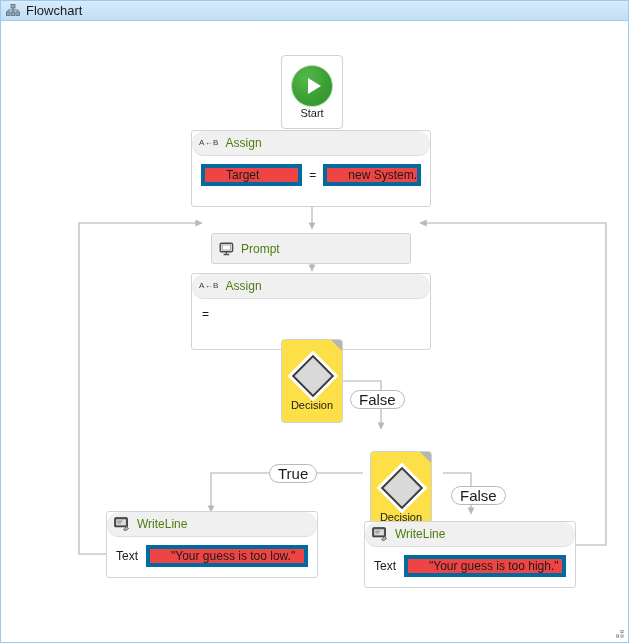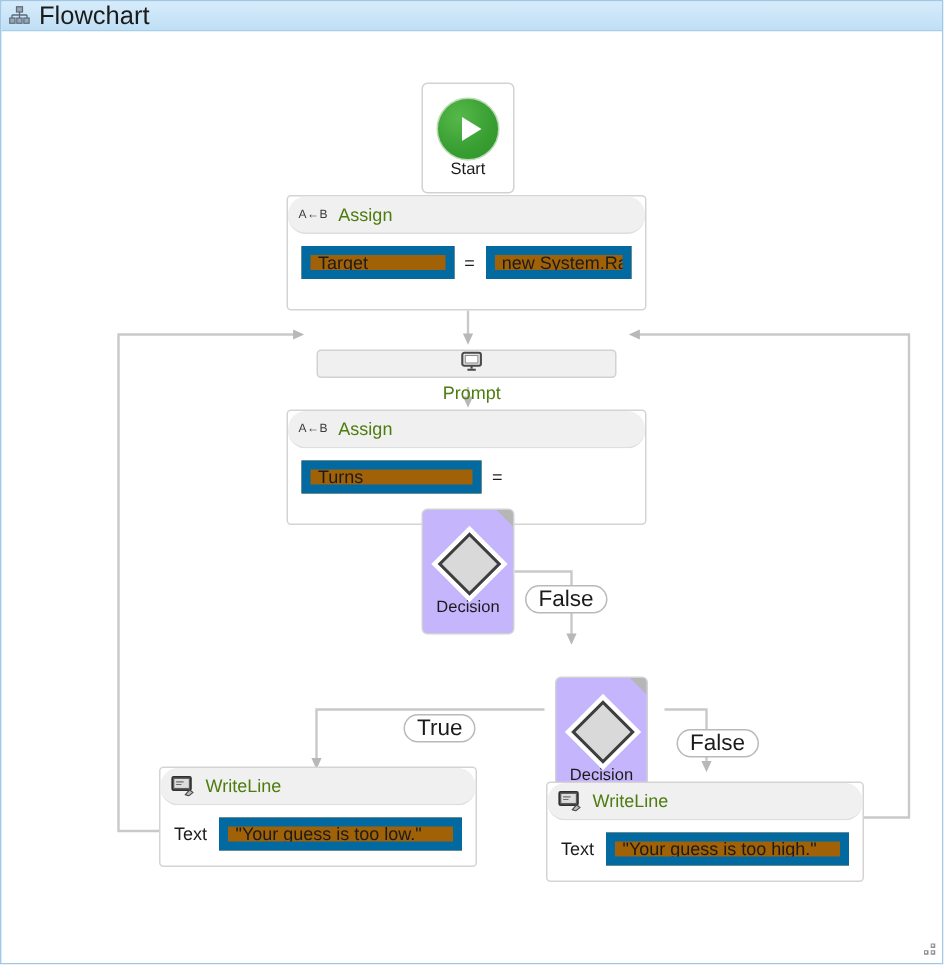--- a/index.html
+++ b/index.html
@@ -31,21 +31,21 @@
     height: 20px;
     box-sizing: border-box;
     background: linear-gradient(to bottom, #d7ecfb 0%, #cbe5f8 50%, #bfdff6 100%);
     border-bottom: 1px solid #a8cfea;
     display: flex;
     align-items: center;
     padding-left: 5px;
     gap: 6px;
   }
   #title-bar .title-text {
-    font-size: 17px;
+    font-size: 13px;
     color: #1b1b1b;
     line-height: 1;
   }
 
   
   #canvas {
     position: absolute;
     left: 0; top: 20px;
     width: 627px;
     height: 621px;
@@ -131,27 +131,27 @@
   }
   .activity-body {
     display: flex;
     align-items: center;
     padding: 8px 9px;
     gap: 6px;
   }
   .field {
     box-sizing: border-box;
     height: 22px;
-    background: #a16207;
-    border: 6px solid #0369a1;
+    background: #ef4444;
+    border: 4px solid #0369a1;
     font-size: 12px;
     color: #1b1b1b;
     display: flex;
     align-items: center;
-    padding: 0 5px;
+    padding: 0 21px;
     white-space: nowrap;
     overflow: hidden;
   }
   .eq {
     font-size: 12px;
     color: #1b1b1b;
     padding: 0 1px;
   }
   .field-label {
     font-size: 12px;
@@ -167,39 +167,38 @@
     font-family: "Liberation Sans", sans-serif;
     line-height: 1;
     white-space: nowrap;
   }
 
   
   #node-prompt {
     position: absolute;
     left: 210px; top: 212px;
     width: 200px;
-    height: 19px;
+    height: 31px;
     box-sizing: border-box;
     background: #f0f0f0;
     border: 1px solid #d2d2d2;
     border-radius: 3px;
     display: flex;
     align-items: center;
     gap: 7px;
     padding-left: 7px;
-    flex-direction: column;
   }
 
   
   .decision {
     position: absolute;
     width: 62px;
     height: 84px;
     box-sizing: border-box;
-    background: #c4b5fd;
+    background: #fde047;
     border: 1px solid #d2d2d2;
     border-radius: 4px;
     display: flex;
     flex-direction: column;
     align-items: center;
     justify-content: center;
     gap: 3px;
     overflow: hidden;
   }
   .decision .corner {
@@ -328,21 +327,20 @@
       </span>
       <span class="activity-title">Prompt</span>
     </div>
 
     <div class="activity" id="assign-2" style="left:190px; top:252px; width:240px; height:77px;">
       <div class="activity-header">
         <span class="assign-icon">A←B</span>
         <span class="activity-title">Assign</span>
       </div>
       <div class="activity-body">
-        <span class="field" style="width:120px;">Turns</span>
         <span class="eq">=</span>
       </div>
     </div>
 
     <div class="decision" id="decision-1" style="left:280px; top:318px;">
       <span class="corner"></span>
       <span class="diamond-wrap">
         <span class="diamond"></span>
       </span>
       <span class="node-caption">Decision</span>
@@ -351,21 +349,21 @@
     <div class="pill" style="left:349px; top:369px;">False</div>
 
     <div class="decision" id="decision-2" style="left:369px; top:430px;">
       <span class="corner"></span>
       <span class="diamond-wrap">
         <span class="diamond"></span>
       </span>
       <span class="node-caption">Decision</span>
     </div>
 
-    <div class="pill" style="left:268px; top:443px;margin-top:12px;">True</div>
+    <div class="pill" style="left:268px; top:443px;">True</div>
 
     <div class="pill" style="left:450px; top:465px;">False</div>
 
     <div class="activity" id="writeline-low" style="left:105px; top:490px; width:212px; height:67px;">
       <div class="activity-header">
         <span class="icn">
           <svg width="16" height="14" viewBox="0 0 16 14">
             <rect x="0.8" y="0.8" width="12.5" height="9" rx="1" fill="#5c5c5c" stroke="#2f2f2f" stroke-width="1.1"></rect>
             <rect x="2.2" y="2.3" width="9.7" height="6" fill="#dcdcdc"></rect>
             <path d="M3.4,4.2 H8.4 M3.4,6 H7" stroke="#6e6e6e" stroke-width="0.8"></path>

